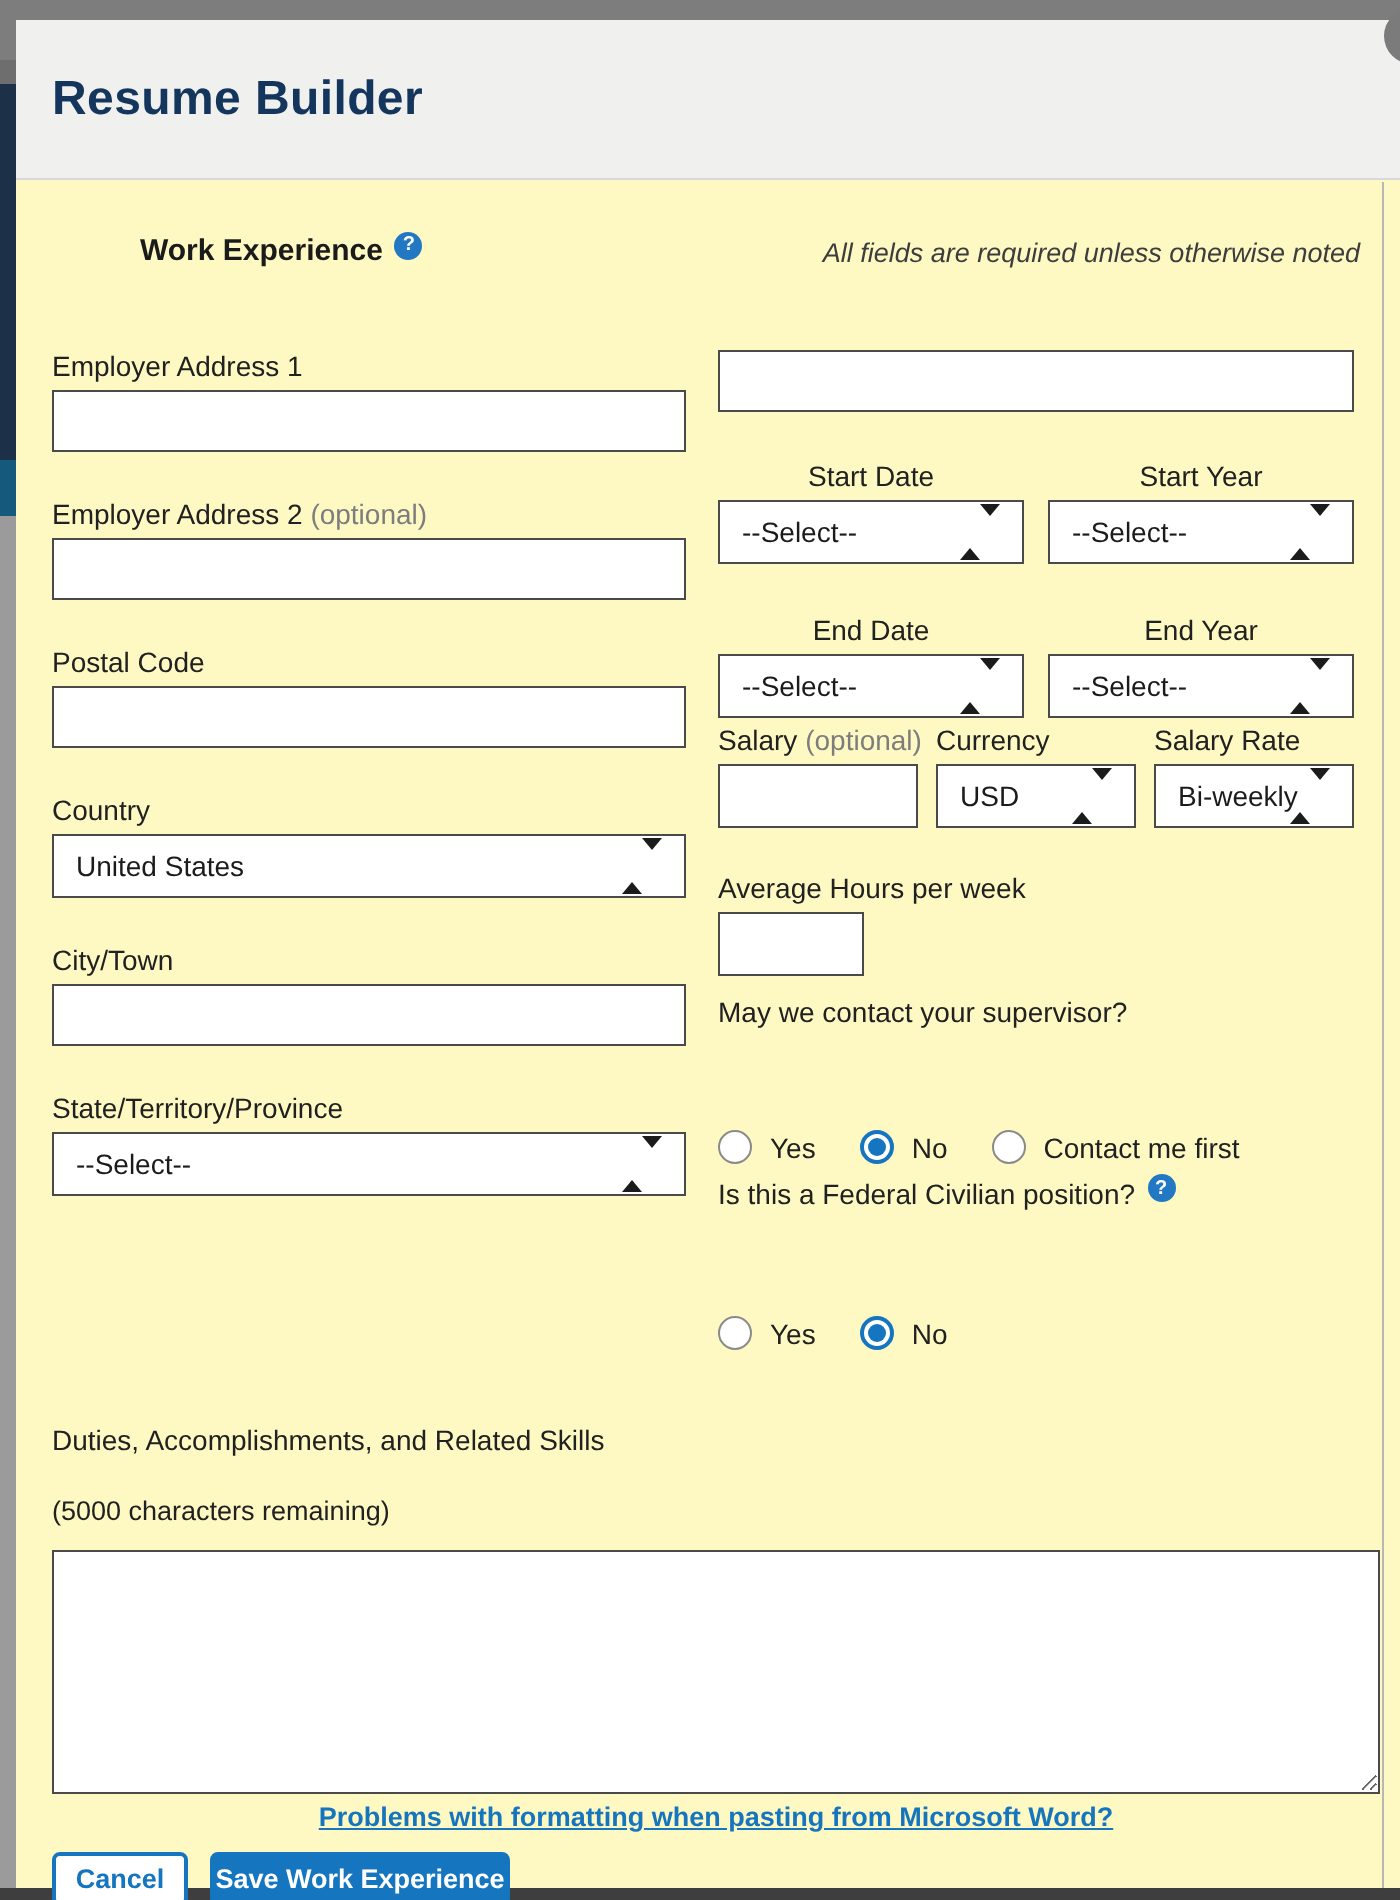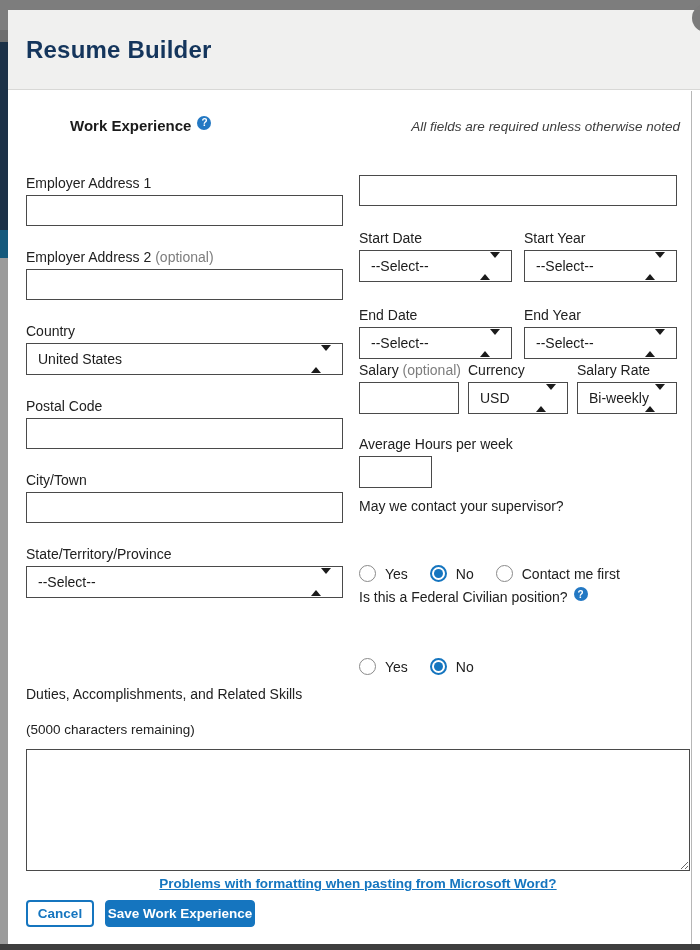--- a/index.html
+++ b/index.html
@@ -13,21 +13,21 @@
   
   .top-strip { position:absolute; left:0; top:0; width:700px; height:10px; background:#7d7d7d; }
   .left-strip { position:absolute; left:0; top:0; width:8px; height:950px; background:#9b9b9b; }
   .ls-seg1 { position:absolute; left:0; top:0;  width:8px; height:30px; background:#7d7d7d; }
   .ls-seg2 { position:absolute; left:0; top:30px; width:8px; height:12px; background:#6e6e6e; }
   .ls-seg3 { position:absolute; left:0; top:42px; width:8px; height:188px; background:#1c3147; }
   .ls-seg4 { position:absolute; left:0; top:230px; width:8px; height:28px; background:#15597c; }
   .bottom-bar { position:absolute; left:0; top:944px; width:700px; height:6px; background:#3e3e3e; }
 
   
-  .modal { position:absolute; left:8px; top:10px; width:692px; height:934px; background:#ffffff; }
+  .modal { position:absolute; left:8px; top:10px; width:692px; height:934px; background:#fef9c3; }
   .modal-scroll-line { position:absolute; left:683px; top:81px; width:1px; height:853px; background:#b7b7b7; }
 
   .modal-header {
     height:80px; background:#f0f0ef; border-bottom:1px solid #d8d8d6;
     display:flex; align-items:center; padding-left:18px;
   }
   .modal-title { font-size:24px; font-weight:bold; color:#14355c; letter-spacing:.2px; }
 
   .close-btn {
     position:absolute; left:684px; top:-6px; width:28px; height:28px;
@@ -64,40 +64,40 @@
     position:relative; width:100%; height:32px; border:1px solid #4a4a4a; background:#fff;
     display:flex; align-items:center; padding:0 30px 0 11px; font-size:14px; color:#1b1b1b;
     cursor:pointer; white-space:nowrap; overflow:hidden;
   }
   .sel-arrows { position:absolute; right:11px; top:50%; transform:translateY(-50%); }
   .tri-up   { width:0; height:0; border-left:5px solid transparent; border-right:5px solid transparent; border-bottom:6px solid #1b1b1b; margin-bottom:3px; }
   .tri-down { width:0; height:0; border-left:5px solid transparent; border-right:5px solid transparent; border-top:6px solid #1b1b1b; }
 
   .r1 { margin-bottom:24px; }
   .row2 { display:flex; gap:12px; margin-bottom:25px; }
-  .row2 .cell { width:153px; }
+  .row2 .cell { width:153px;text-align:center; }
   .row2.end-row { margin-bottom:3px; }
   .row3 { display:flex; gap:9px; margin-bottom:22px; }
   .cell-salary { width:100px; }
   .cell-currency { width:100px; }
   .cell-rate { width:100px; }
   .avg-group { margin-bottom:10px; }
   .avg-input { width:73px; }
 
   .question { font-size:14px; color:#212121; display:flex; align-items:center; gap:6px; }
   .radio-row { display:flex; align-items:center; margin-top:19px; }
   .radio-item { display:flex; align-items:center; margin-right:22px; cursor:pointer;margin-top:32px; }
   .radio { width:17px; height:17px; border-radius:50%; border:1px solid #8a8a8a; background:#fff; margin-right:9px; flex:none; }
   .radio.sel { border:2px solid #1575bf; display:flex; align-items:center; justify-content:center; }
   .radio.sel::after { content:""; width:9px; height:9px; border-radius:50%; background:#1575bf; }
   .radio-label { font-size:14px; color:#212121; }
   .q2 { margin-top:7px; }
   .radio-row.last { margin-top:21px; }
 
-  .duties-label { font-size:14px; margin-top:11px; }
+  .duties-label { font-size:14px; margin-top:37px; }
   .remaining { font-size:13.5px; color:#212121; margin-top:20px; margin-bottom:12px; }
   .duties-area {
     width:664px; height:122px; border:1px solid #4a4a4a; resize:vertical;
     font-family:"Liberation Sans", sans-serif; font-size:14px; padding:6px 8px; outline:none; display:block;
   }
   .word-link-row { text-align:center; width:664px; margin-top:3px;font-weight:bold; }
   .word-link { color:#1575bf; font-size:13.5px; text-decoration:underline; cursor:pointer; }
 
   .btn-row { display:flex; align-items:center; margin-top:8px; }
   .btn { font-family:"Liberation Sans", sans-serif; font-size:13.5px; font-weight:bold; border-radius:4px; height:27px; cursor:pointer; }
@@ -150,30 +150,30 @@
 
         <div class="group">
           <div class="field-label">
             <span>Employer Address 2</span>
             <span class="optional">(optional)</span>
           </div>
           <input class="text-input" type="text" value="" style="">
         </div>
 
         <div class="group">
+          <div class="field-label">Postal Code</div>
+          <input class="text-input" type="text" value="" style="">
+        </div>
+
+        <div class="group">
           <div class="field-label">Country</div>
           <div class="sel-box">
             <span>United States</span>
             <span class="sel-arrows"><span class="tri-up"></span><span class="tri-down"></span></span>
           </div>
-        </div>
-
-        <div class="group">
-          <div class="field-label">Postal Code</div>
-          <input class="text-input" type="text" value="" style="">
         </div>
 
         <div class="group">
           <div class="field-label">City/Town</div>
           <input class="text-input" type="text" value="" style="">
         </div>
 
         <div class="group">
           <div class="field-label">State/Territory/Province</div>
           <div class="sel-box">

